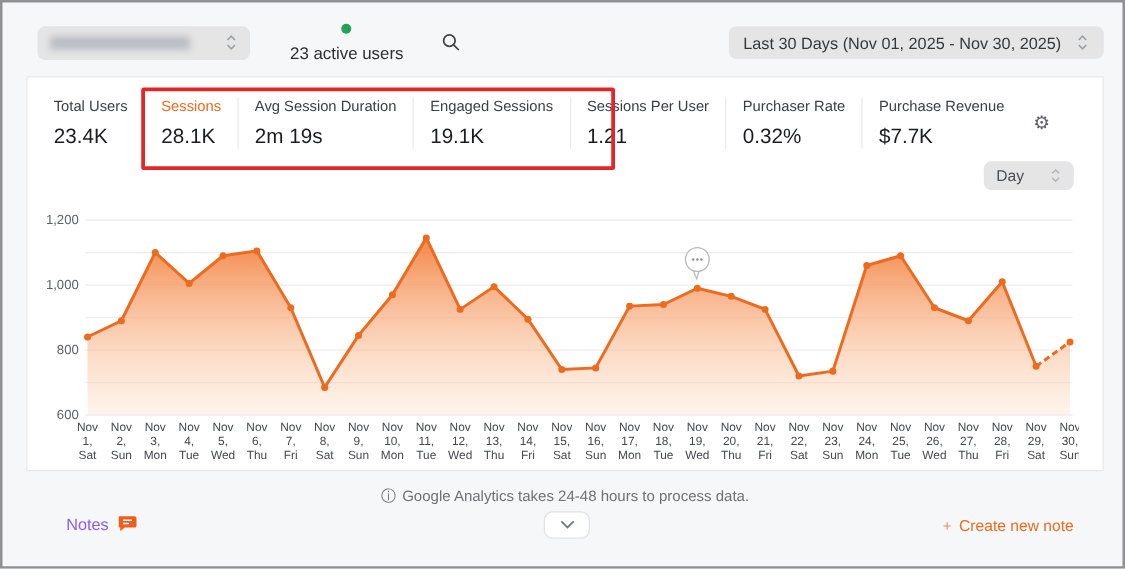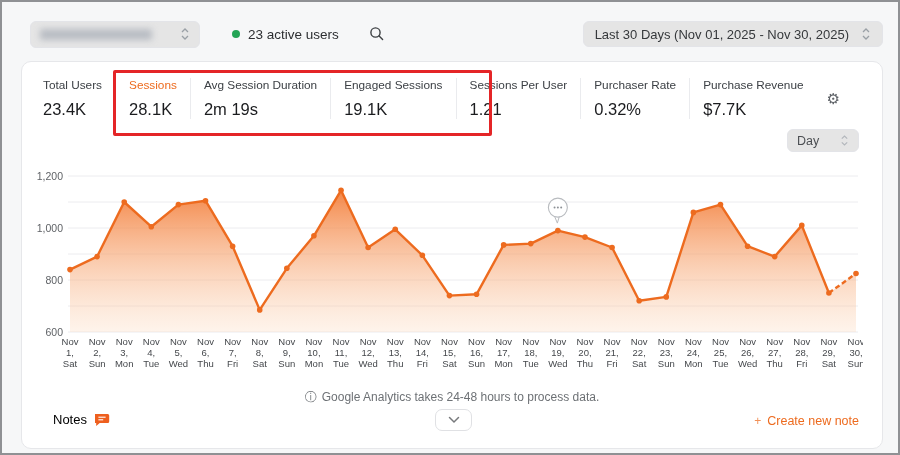--- a/index.html
+++ b/index.html
@@ -3,41 +3,41 @@
 <meta charset="utf-8">
 <style>
   html,body{margin:0;padding:0;background:#fff;font-family:"Liberation Sans",sans-serif;}
   *{box-sizing:border-box;}
   .frame{position:relative;width:900px;height:455px;background:#f6f7f8;border:2px solid #8f9194;overflow:hidden;}
   
   .topbar{position:absolute;left:28px;top:17px;right:15px;height:30px;display:flex;align-items:center;}
   .select{display:flex;align-items:center;background:#e5e5e5;border:1px solid #e3e4e8;border-radius:6px;cursor:pointer;}
   .site-select{width:170px;height:27px;padding:0 9px;justify-content:space-between;}
   .blurred{width:112px;height:11px;background:#b9bdc4;border-radius:2px;filter:blur(3px);}
-  .active-users{display:flex;align-items:center;gap:8px;margin-left:32px;font-size:13.5px;color:#2d2f32;}
+  .active-users{display:flex;align-items:center;gap:8px;margin-left:32px;font-size:13.5px;color:#2d2f32;flex-direction:column;}
   .dot{width:8px;height:8px;border-radius:50%;background:#23a455;}
   .search{margin-left:30px;cursor:pointer;display:flex;}
   .date-select{margin-left:auto;height:26px;padding:0 11px;gap:12px;font-size:13px;color:#35383b;}
   
-  .card{position:absolute;left:19px;top:59px;width:862px;height:388px;background:#fff;border:1px solid #e6e7ea;border-radius:10px;}
+  .card{position:absolute;left:19px;top:59px;width:862px;height:316px;background:#fff;border:1px solid #e6e7ea;border-radius:0;}
   .metrics{position:absolute;left:21px;top:16px;display:flex;align-items:stretch;z-index:2;}
   .metric{padding:0 13px;cursor:pointer;}
   .metric:first-child{padding-left:0;}
   .metric + .metric{border-left:1px solid #eaebee;}
   .metric .mlabel{font-size:11.8px;color:#3c4045;white-space:nowrap;}
   .metric .mvalue{font-size:16.5px;color:#1b1c1f;margin-top:8px;}
   .metric.selected .mlabel{color:var(--accent);text-underline-offset:3px;}
   .gear{align-self:center;margin-left:10px;font-size:15px;color:#5f6368;cursor:pointer;line-height:1;}
   .redbox{position:absolute;left:91px;top:8px;width:379px;height:66px;border:3px solid #e42527;border-radius:2px;pointer-events:none;z-index:4;}
   .day-select{position:absolute;right:23px;top:67px;width:72px;height:23px;padding:0 9px;justify-content:space-between;font-size:12.5px;color:#4b4e52;text-align:right;}
   #chart{position:absolute;left:11px;top:105px;width:830px;height:212px;}
   .info{position:absolute;top:327px;width:100%;text-align:center;font-size:12px;color:#6d7175;}
   .info .iicon{margin-right:5px;font-size:12px;color:#6d7175;}
   .collapse{position:absolute;left:413px;top:347px;width:37px;height:22px;border-radius:7px;border:1px solid #e0e1e4;background:#fff;cursor:pointer;display:flex;align-items:center;justify-content:center;padding:0;}
-  .notes{position:absolute;left:31px;top:350px;display:flex;gap:8px;font-size:13px;color:#000000;align-items:flex-end;}
+  .notes{position:absolute;left:31px;top:350px;display:flex;gap:8px;font-size:13px;color:#8b5cf6;align-items:flex-start;}
   .create{position:absolute;right:23px;top:352px;display:flex;gap:6px;align-items:center;font-size:12.5px;color:var(--accent);cursor:pointer;}
   .create .plus{font-size:12px;opacity:.75;}
   svg text{font-family:"Liberation Sans",sans-serif;}
 </style>
 </head>
 <body>
 
 <div class="frame">
 
   <div class="topbar">

